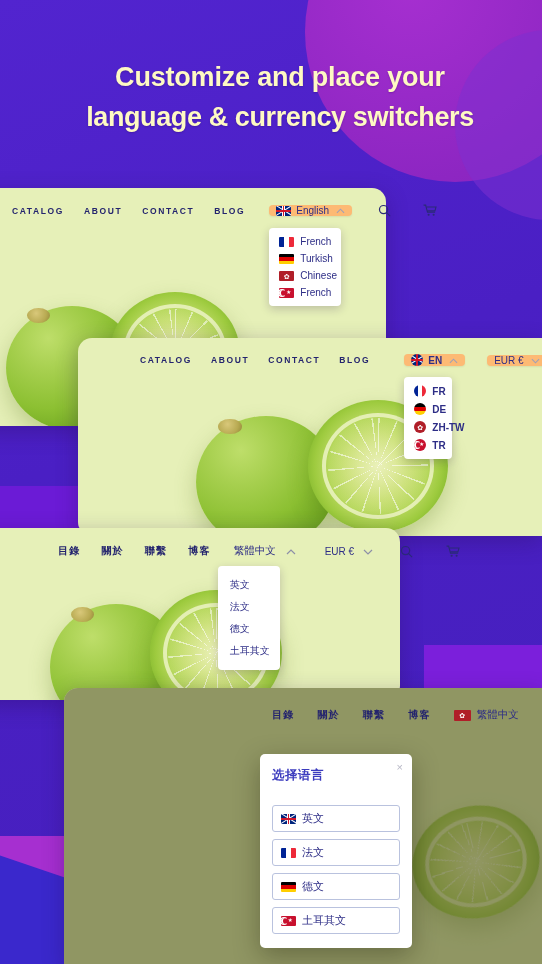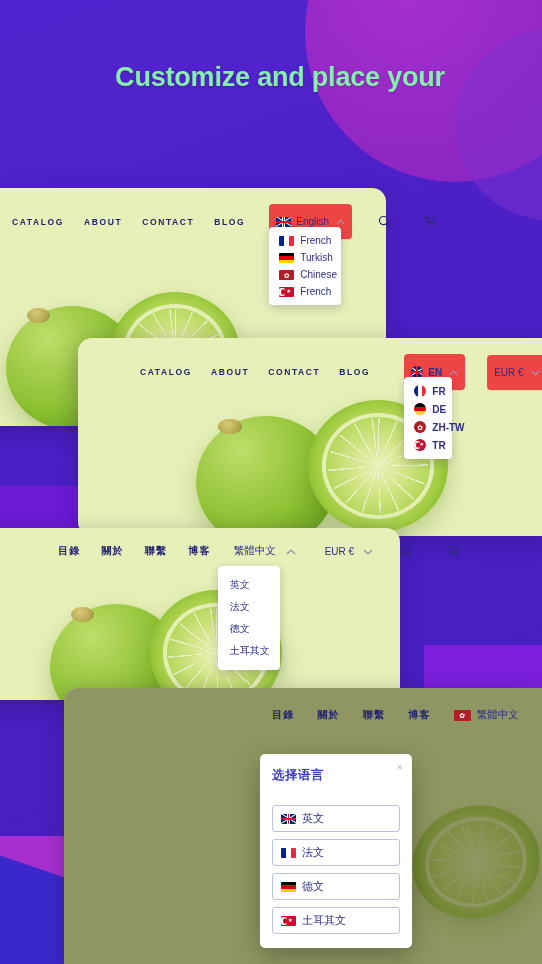--- a/index.html
+++ b/index.html
@@ -56,21 +56,21 @@
     width: 80px; height: 44px;
     background: #a62fd0;
     clip-path: polygon(0 0, 100% 0, 100% 100%, 0 38%);
   }
 
   
   #headline {
     position: absolute;
     left: 0; top: 58px; width: 542px;
     text-align: center;
-    color: #86efac;
+    color: #fef9c3;
     font-weight: 700;
     font-size: 27px;
     line-height: 1.48;
     letter-spacing: -0.2px;
     text-shadow: 0 1px 2px rgba(30,5,80,.25);
     z-index: 5;
     padding-left: 18px;
   }
   #headline .l2 { display: block; letter-spacing: -0.4px; }
 
@@ -134,25 +134,25 @@
     font-weight: 700;
     letter-spacing: 1.6px;
     white-space: nowrap;
   }
   .nav-link.cjk { letter-spacing: 1.2px; font-size: 10px; }
   .icon-btn { color: #2a2a78; display: flex; align-items: center; }
   .icon-btn svg { display: block; }
 
   
   .selector {
-    background: #ef4444;
+    background: #fdba74;
     border-radius: 4px;
     display: flex; align-items: center;
     gap: 5px;
-    padding: 12px 7px;
+    padding: 0 7px;
     color: #2d2d86;
     font-size: 10px;
     white-space: nowrap;
     position: relative;
     box-shadow: 0 1px 2px rgba(0,0,0,.07);
   }
   .selector .chev { color: #9ea0b8; margin-left: 2px; }
 
   .dropdown {
     position: absolute;
@@ -261,20 +261,21 @@
   <div class="circle-magenta"></div>
   <div class="circle-magenta2"></div>
   <div class="blue-block-mid"></div>
   <div class="blue-block-right"></div>
   <div class="bottom-blue"></div>
   <div class="bottom-magenta"></div>
 </div>
 
 <div id="headline">
   <span>Customize and place your</span>
+  <span class="l2">language &amp; currency switchers</span>
 </div>
 
 <div class="card" style="left:-22px; top:188px; width:408px; height:238px; border-radius:0 14px 14px 0;">
   <div class="limes">
     <div class="lime lime-whole" style="left:28px; top:118px; width:132px; height:124px;">
       <div class="lime-nub"></div>
     </div>
     <div class="lime lime-cut" style="left:132px; top:104px; width:130px; height:122px;"></div>
   </div>
 </div>

